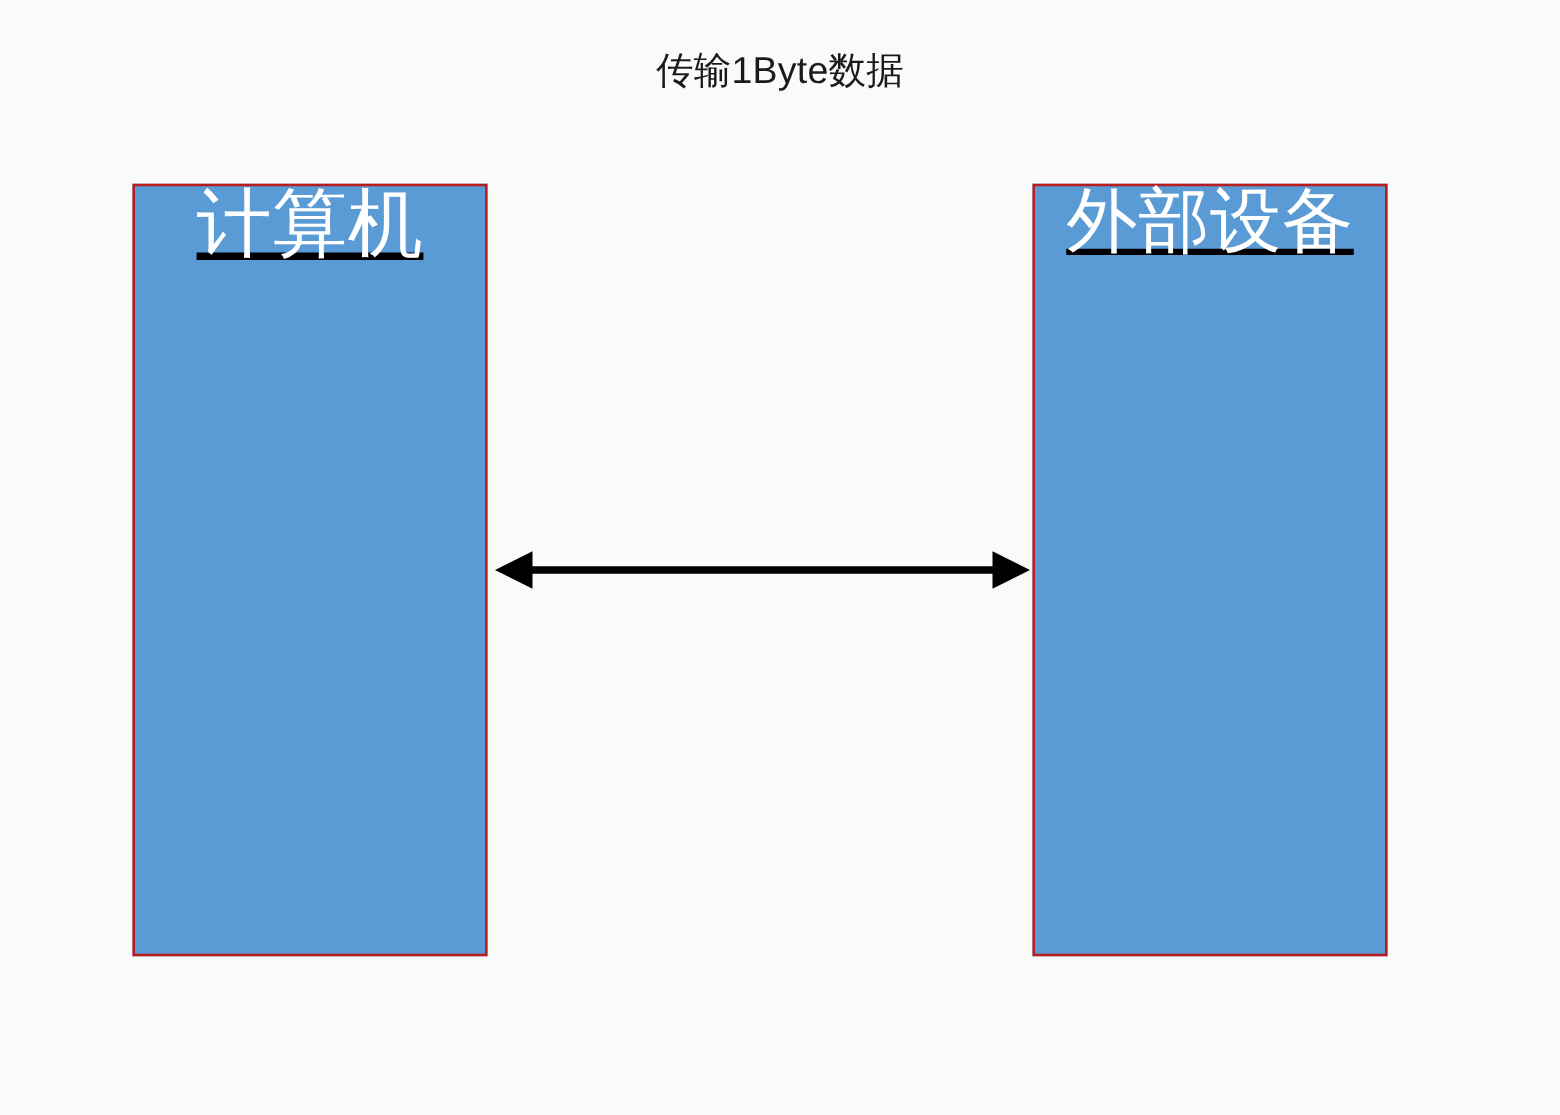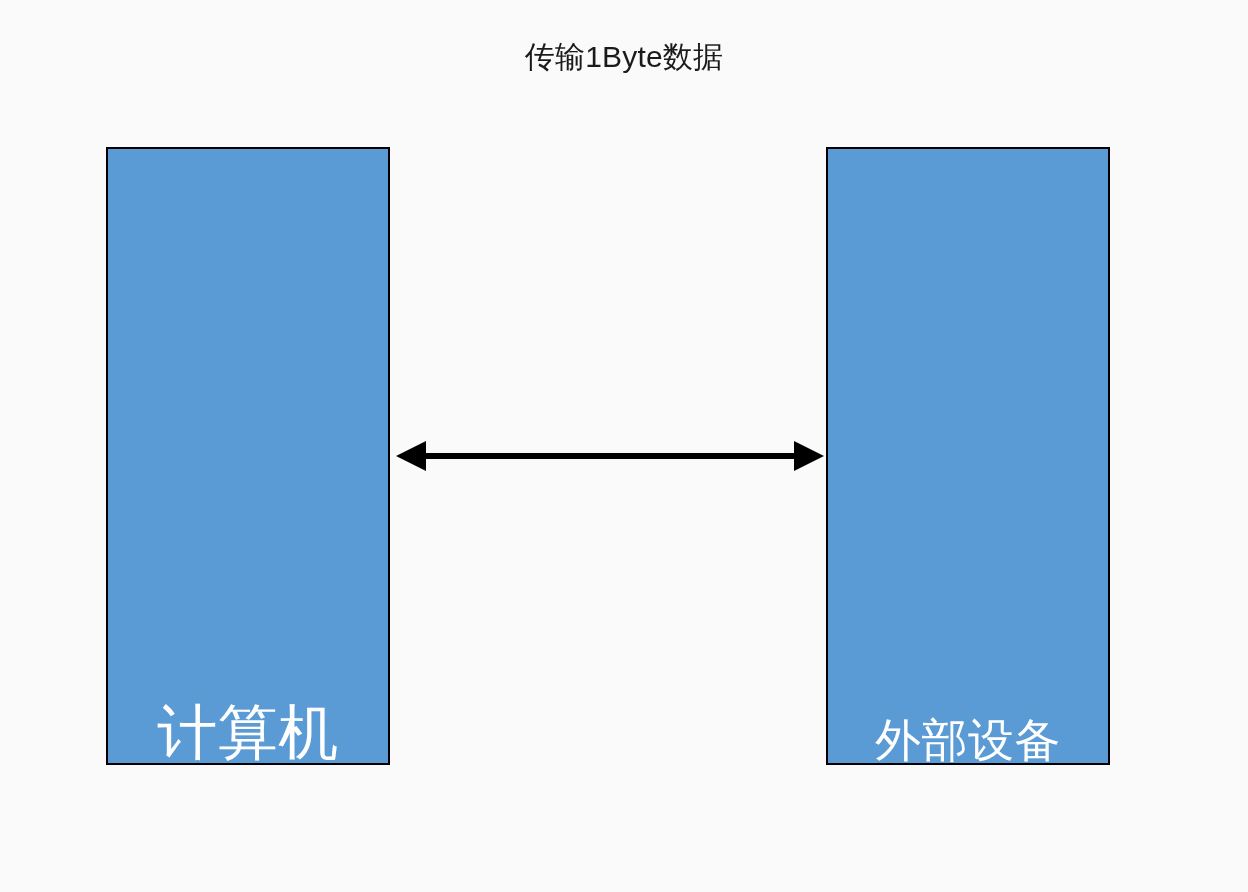--- a/index.html
+++ b/index.html
@@ -28,24 +28,25 @@
     font-size: 30px;
     line-height: 38px;
     color: #1a1a1a;
     letter-spacing: 0.2px;
     white-space: nowrap;
   }
   .node-box {
     position: absolute;
     box-sizing: border-box;
     background: #5b9bd5;
-    border: 2px solid #000000;
+    border: 2px solid #b91c1c;
     display: flex;
-    align-items: flex-end;
+    align-items: flex-start;
     justify-content: center;
+    text-decoration: underline;
   }
   .node-box.left {
     left: 106px;
     top: 147px;
     width: 284px;
     height: 618px;
   }
   .node-box.right {
     left: 826px;
     top: 147px;
@@ -54,21 +55,21 @@
   }
   .node-label {
     color: #ffffff;
     font-size: 60px;
     line-height: 1;
     white-space: nowrap;
     font-weight: 400;
     letter-spacing: 0.5px;
   }
   .node-box.right .node-label {
-    font-size: 46px;
+    font-size: 57px;
   }
   .connector {
     position: absolute;
     left: 390px;
     top: 426px;
     width: 440px;
     height: 60px;
     overflow: visible;
   }
   .connector-svg {

